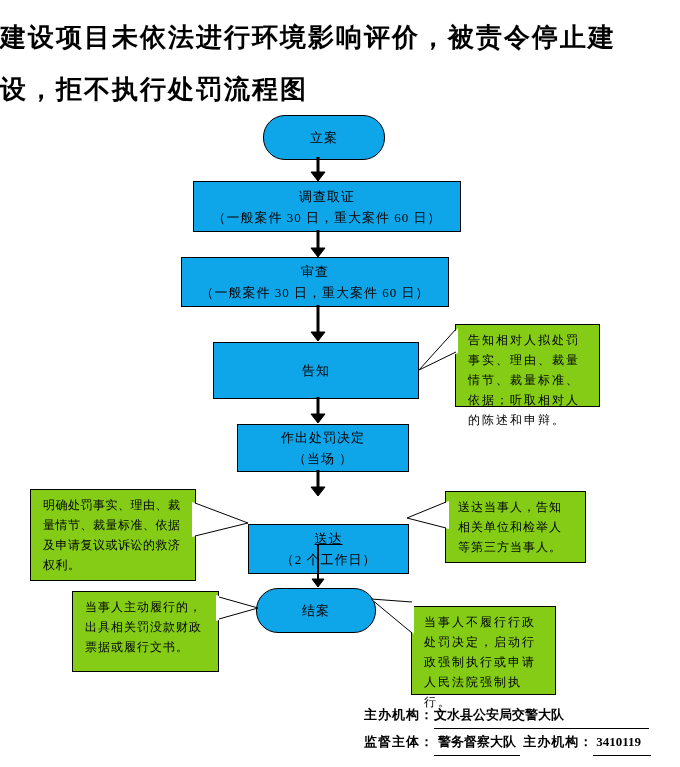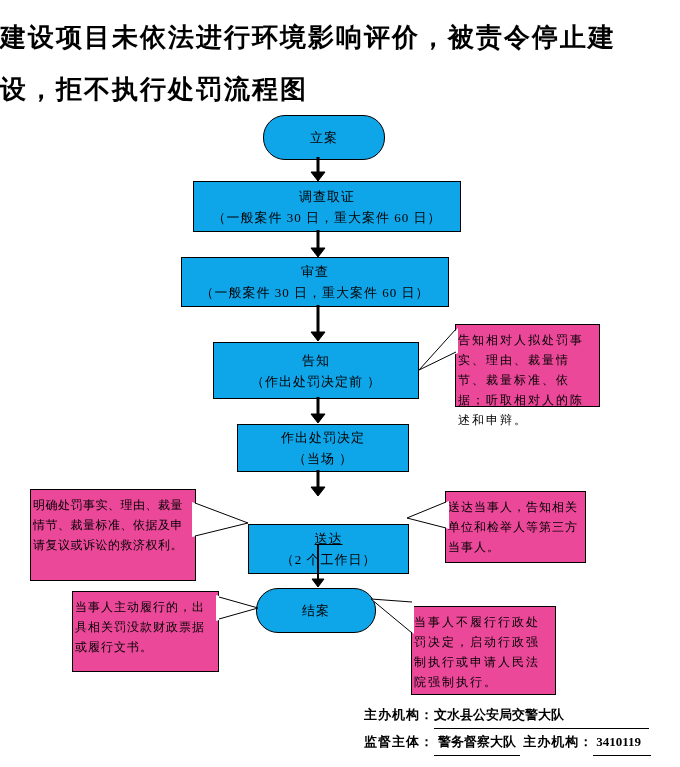--- a/index.html
+++ b/index.html
@@ -4,22 +4,22 @@
 <style>
   html,body{margin:0;padding:0;background:#fff;}
   .canvas{position:relative;width:680px;height:767px;background:#ffffff;
           font-family:"Liberation Serif","DejaVu Serif",serif;color:#000;overflow:hidden;}
   .title{position:absolute;left:0;top:12px;width:680px;text-align:left;
          font-weight:bold;font-size:26px;line-height:52px;letter-spacing:2px;}
   .node{position:absolute;border:1px solid #000;background:#0ea5e9;z-index:2;
         display:flex;flex-direction:column;align-items:center;justify-content:center;
         text-align:center;font-size:13px;line-height:21px;letter-spacing:1px;}
   .oval{border-radius:22px;}
-  .callout{position:absolute;border:1px solid #000;background:#ec4899;z-index:2;
-           font-size:12px;line-height:20px;padding:5px 2px;box-sizing:border-box;}
+  .callout{position:absolute;border:1px solid #000;background:#84cc16;z-index:2;
+           font-size:12px;line-height:20px;padding:5px 12px;box-sizing:border-box;}
   .u{text-decoration:underline;}
   .svg-overlay{position:absolute;left:0;top:0;z-index:5;pointer-events:none;}
   .footer{position:absolute;left:364px;top:702px;z-index:2;font-size:13px;
           font-weight:bold;line-height:26px;white-space:nowrap;}
   .uline{display:inline-block;border-bottom:1px solid #000;text-align:left;}
   .org-val{width:215px;}
   .sup-val{padding:0 4px;}
   .phone-val{min-width:52px;padding:0 3px;}
   .flabel{letter-spacing:1px;}
 </style>
@@ -42,21 +42,20 @@
     <div>（一般案件 30 日，重大案件 60 日）</div>
   </div>
 
   <div class="node" style="left:181px;top:257px;width:266px;height:48px;">
     <div>审查</div>
     <div>（一般案件 30 日，重大案件 60 日）</div>
   </div>
 
   <div class="node" style="left:213px;top:342px;width:204px;height:55px;">
     <div>告知</div>
-    <div>（作出处罚决定前 ）</div>
   </div>
 
   <div class="node" style="left:237px;top:424px;width:170px;height:46px;">
     <div>作出处罚决定</div>
     <div>（当场 ）</div>
   </div>
 
   <div class="node" style="left:248px;top:524px;width:159px;height:48px;">
     <div class="u">送达</div>
     <div>（2 个工作日）</div>

